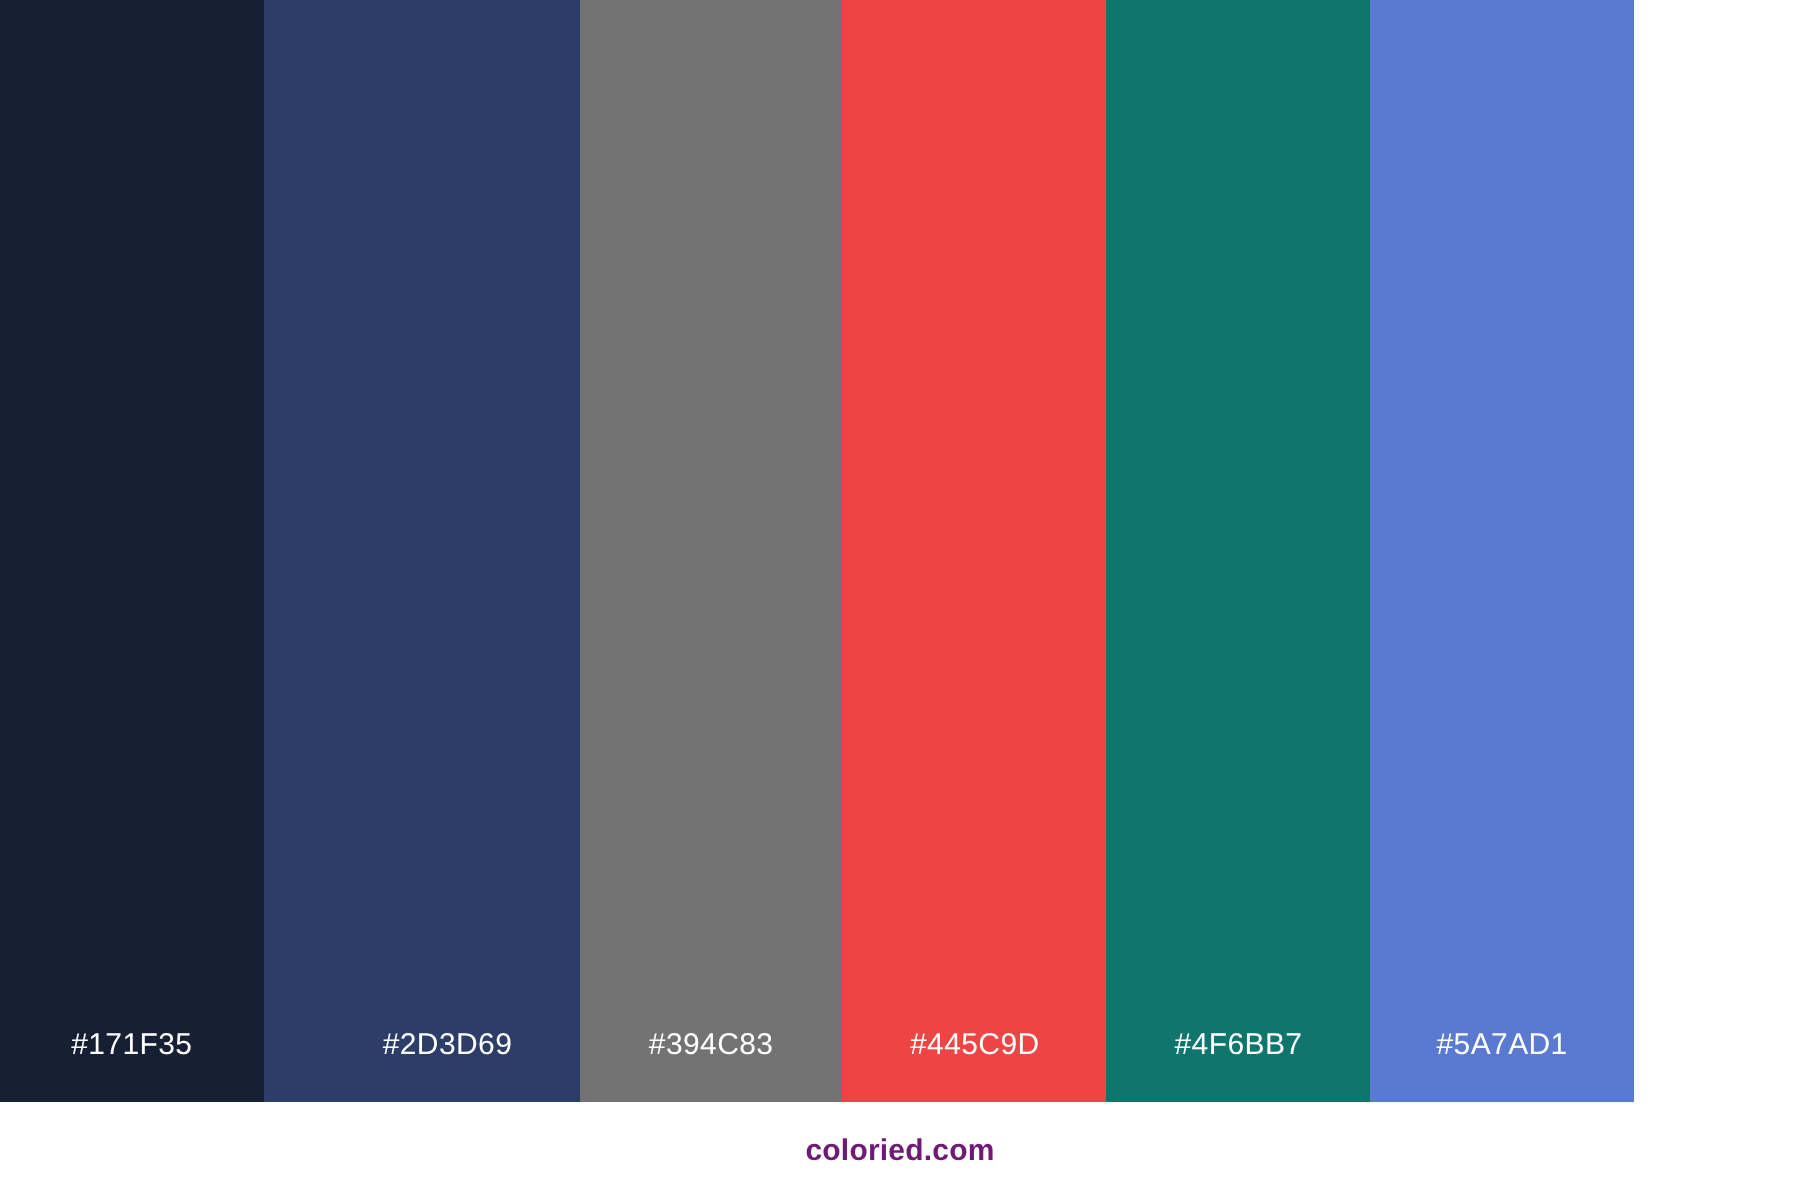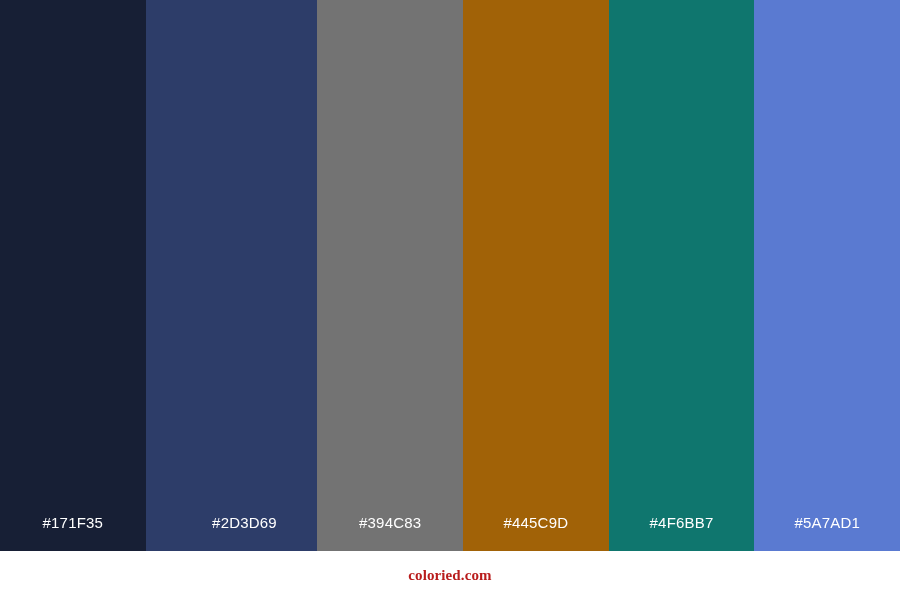--- a/index.html
+++ b/index.html
@@ -16,21 +16,21 @@
 
   #palette-page {
     width: 900px;
     height: 600px;
     display: flex;
     flex-direction: column;
     background: #ffffff;
   }
 
   #swatch-strip {
-    width: 900px;
+    width: 817px;
     height: 551px;
     display: flex;
     flex-direction: row;
     align-items: center;
   }
 
   .swatch {
     flex: 1 1 0;
     height: 551px;
     position: relative;
@@ -87,32 +87,32 @@
 
 
     <div class="swatch light-text" style="background-color: rgb(45, 61, 105); padding-left: 26px;">
       <span class="swatch-label">#2D3D69</span>
     </div>
 
     <div class="swatch light-text" style="background-color: #737373;">
       <span class="swatch-label">#394C83</span>
     </div>
 
-    <div class="swatch light-text" style="background-color: #a16207;">
+    <div class="swatch light-text" style="background-color: #ef4444;">
       <span class="swatch-label">#445C9D</span>
     </div>
 
     <div class="swatch light-text" style="background-color: #0f766e;">
       <span class="swatch-label">#4F6BB7</span>
     </div>
 
     <div class="swatch light-text" style="background-color: rgb(90, 122, 209);">
       <span class="swatch-label">#5A7AD1</span>
     </div>
 
 
   </div>
 
   <div id="footer-bar" style="background-color: rgb(255, 255, 255);">
-    <span id="site-credit" style="color: #b91c1c; font-family: Liberation Serif, serif;">coloried.com</span>
+    <span id="site-credit" style="color: #701a75;">coloried.com</span>
   </div>
 
 </div>
 
 </body></html>

